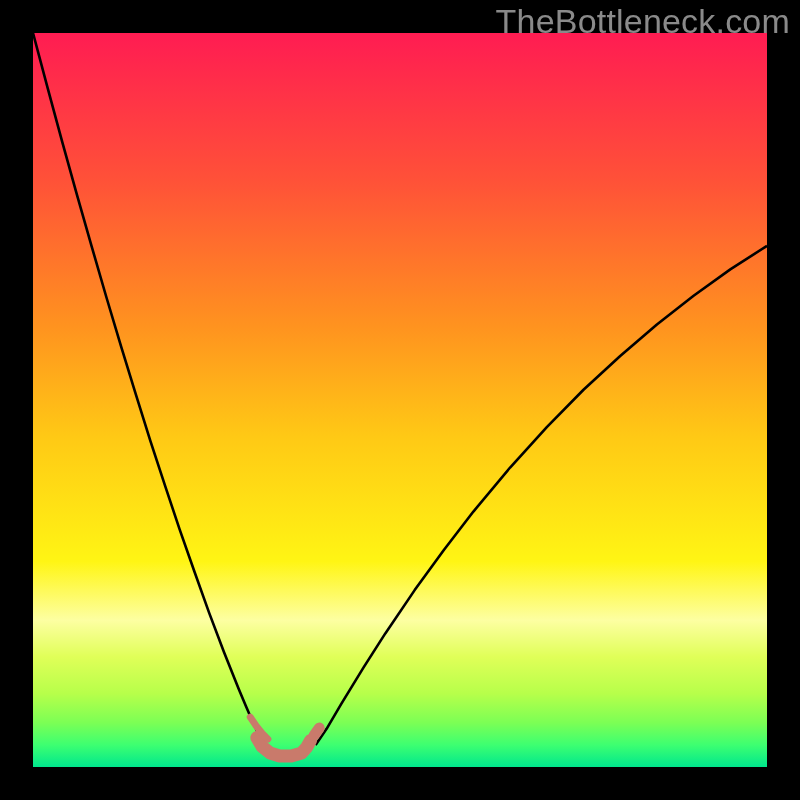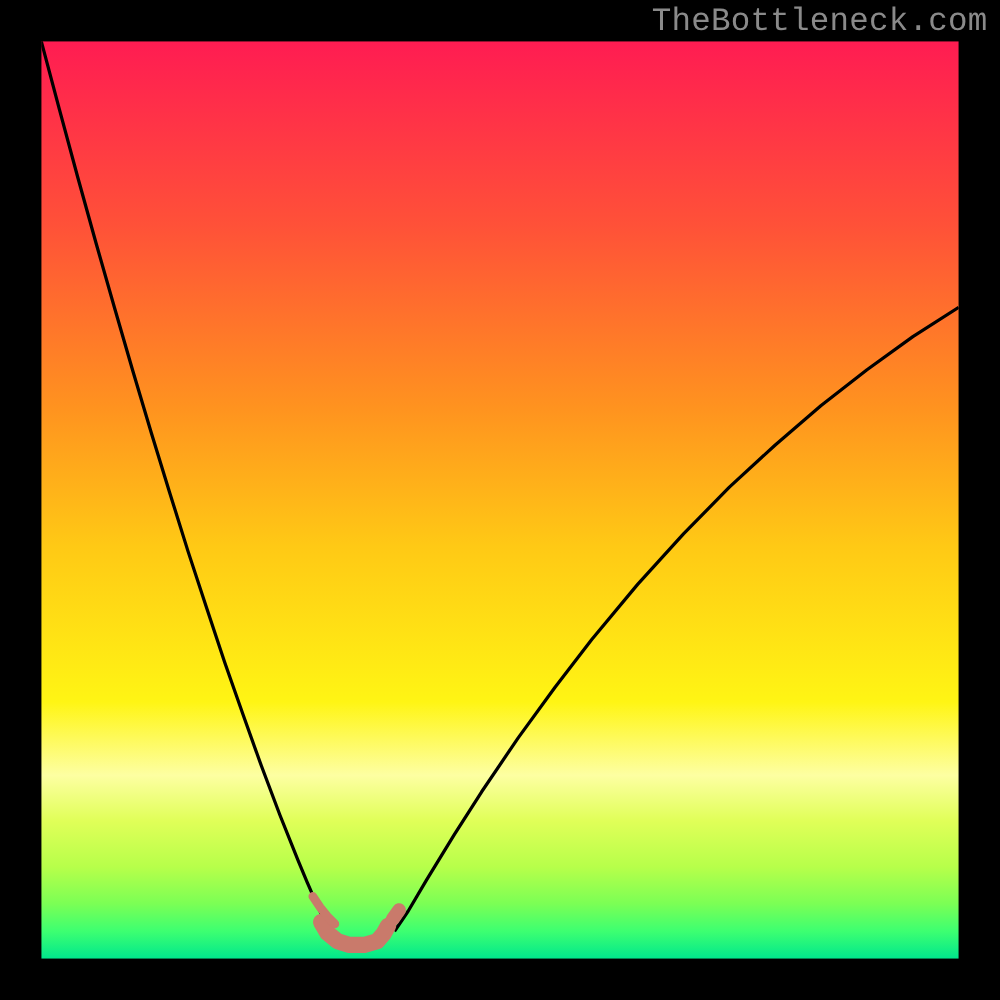--- a/index.html
+++ b/index.html
@@ -22,22 +22,22 @@
     position: absolute;
     top: 33px;
     left: 33px;
     width: 734px;
     height: 734px;
   }
   .watermark {
     position: absolute;
     top: 2px;
     right: 10px;
-    font-family: Liberation Mono, monospace;
-    font-size: 26px;
+    font-family: Liberation Sans, sans-serif;
+    font-size: 34px;
     font-weight: 500;
     color: #8a8a8a;
     letter-spacing: 0.2px;
     user-select: none;
   }
 </style>
 </head>
 <body>
 
 <div class="frame">

